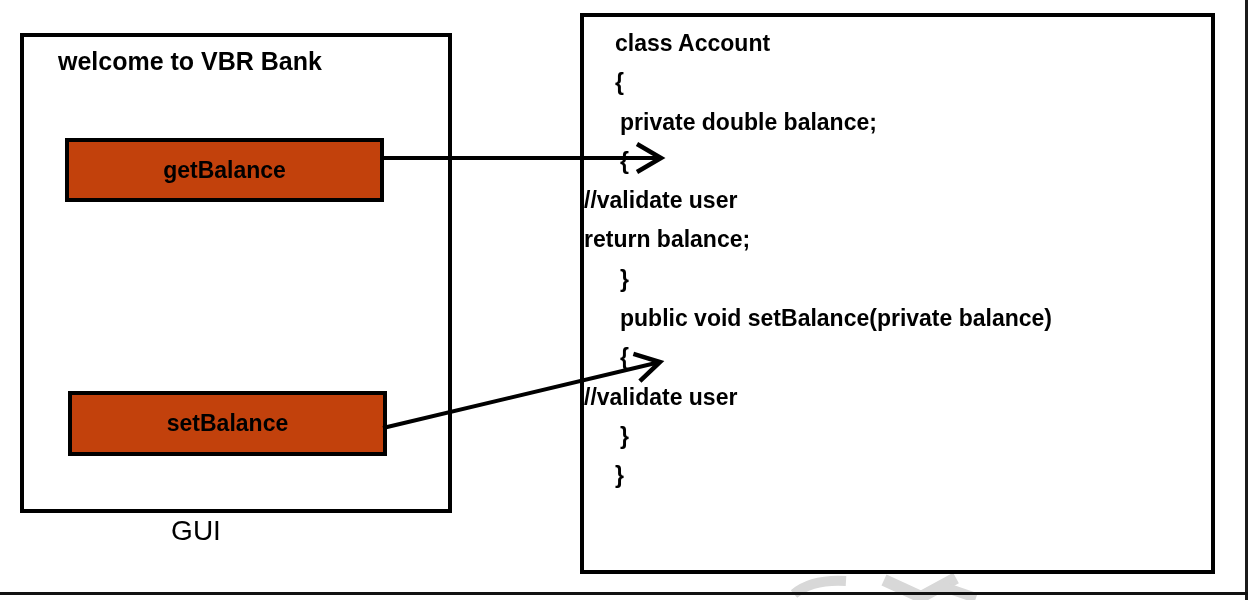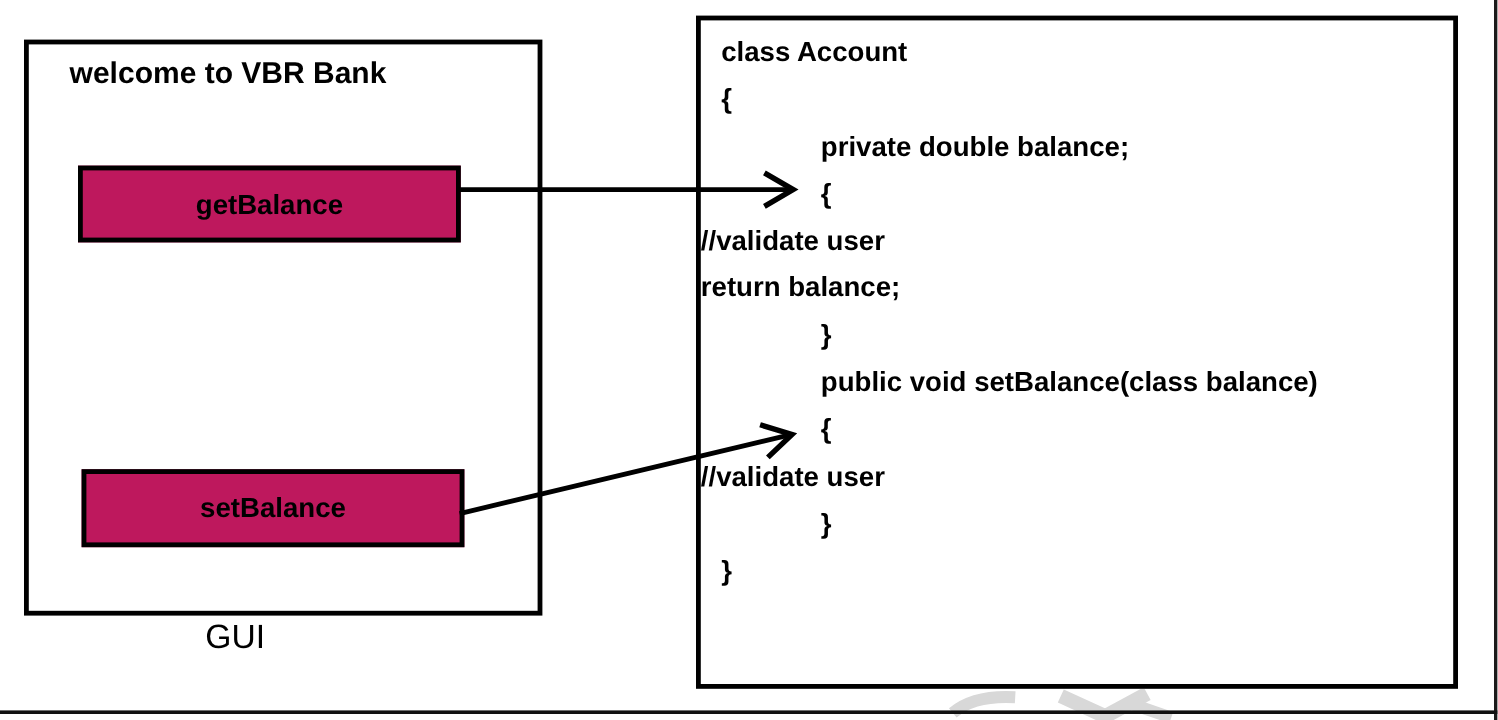--- a/index.html
+++ b/index.html
@@ -16,43 +16,43 @@
   
   .gui-box{
     position:absolute;left:20px;top:33px;width:432px;height:480px;
     border:4px solid #000;box-sizing:border-box;background:#fff;
   }
   .gui-title{
     position:absolute;left:34px;top:10px;
     font-size:25px;font-weight:bold;white-space:nowrap;letter-spacing:0px;text-align:right;
   }
   .gui-btn{
-    position:absolute;border:4px solid #000;box-sizing:border-box;background:#be185d;
+    position:absolute;border:4px solid #000;box-sizing:border-box;background:#c2410c;
     display:flex;align-items:center;justify-content:center;
     font-size:23px;font-weight:bold;cursor:pointer;
   }
   .btn-get{left:41px;top:101px;width:319px;height:64px;}   
   .btn-set{left:44px;top:354px;width:319px;height:65px;}
   .gui-caption{
     position:absolute;left:146px;top:515px;width:100px;text-align:center;
     font-size:28px;font-weight:normal;
   }
 
   
   .code-box{
     position:absolute;left:580px;top:13px;width:635px;height:561px;
     border:4px solid #000;box-sizing:border-box;background:#fff;
   }
   .code-lines{
     position:absolute;left:0;top:7px;width:100%;
     font-size:23px;font-weight:bold;line-height:39.3px;white-space:nowrap;
   }
   .code-line{height:39.3px;}
-  .ind-0{padding-left:17px;}
-  .ind-1{padding-left:100px;}
+  .ind-0{padding-left:31px;}
+  .ind-1{padding-left:36px;}
   .ind-2{}
 
   
   .arrows{position:absolute;left:0;top:0;width:1248px;height:600px;pointer-events:none;}
 
   
   .watermark{position:absolute;left:0;top:0;width:1248px;height:600px;pointer-events:none;}
 </style>
 </head>
 <body>
@@ -78,21 +78,21 @@
 
 <div class="code-box">
   <div class="code-lines">
       <div class="code-line ind-0">class Account</div>
       <div class="code-line ind-0">{</div>
       <div class="code-line ind-1">private double balance;</div>
       <div class="code-line ind-1">{</div>
       <div class="code-line ind-2">//validate user</div>
       <div class="code-line ind-2">return balance;</div>
       <div class="code-line ind-1">}</div>
-      <div class="code-line ind-1">public void setBalance(class balance)</div>
+      <div class="code-line ind-1">public void setBalance(private balance)</div>
       <div class="code-line ind-1">{</div>
       <div class="code-line ind-2">//validate user</div>
       <div class="code-line ind-1">}</div>
       <div class="code-line ind-0">}</div>
     </div>
 </div>
 
 <svg class="arrows" viewBox="0 0 1248 600">
   <defs>
     <marker id="chev" markerUnits="userSpaceOnUse" markerWidth="34" markerHeight="36" refX="28" refY="18" orient="auto">

